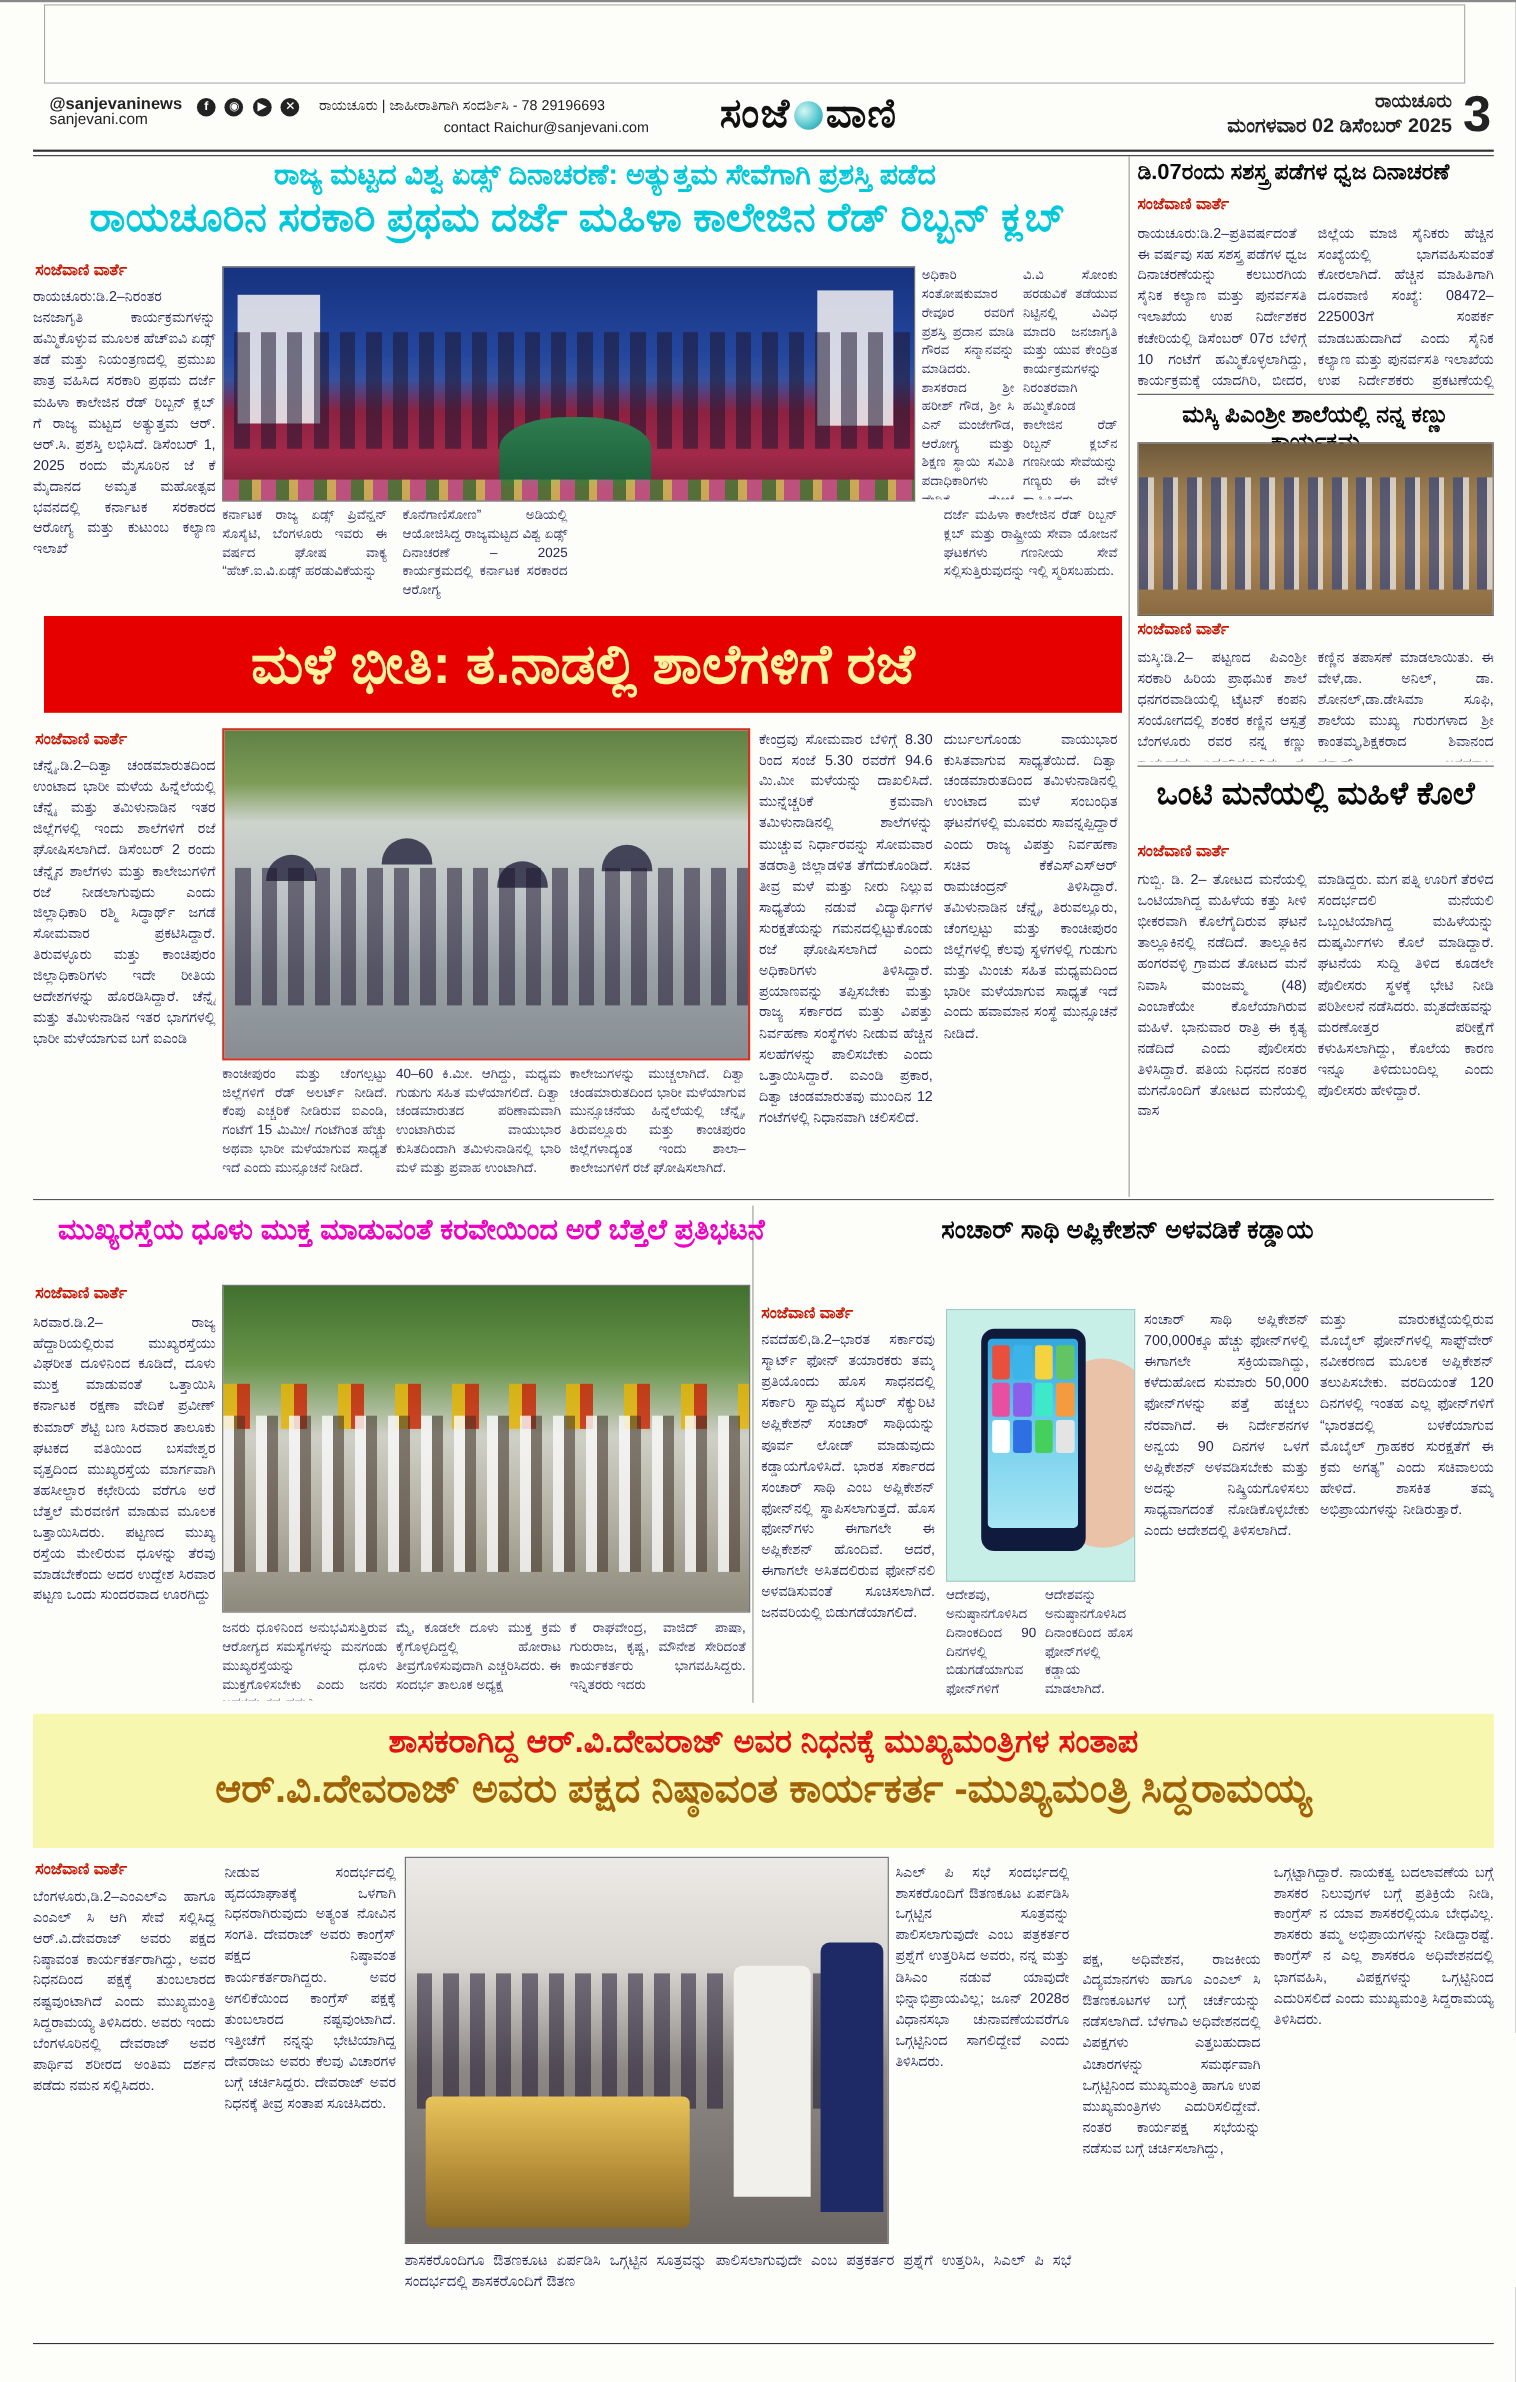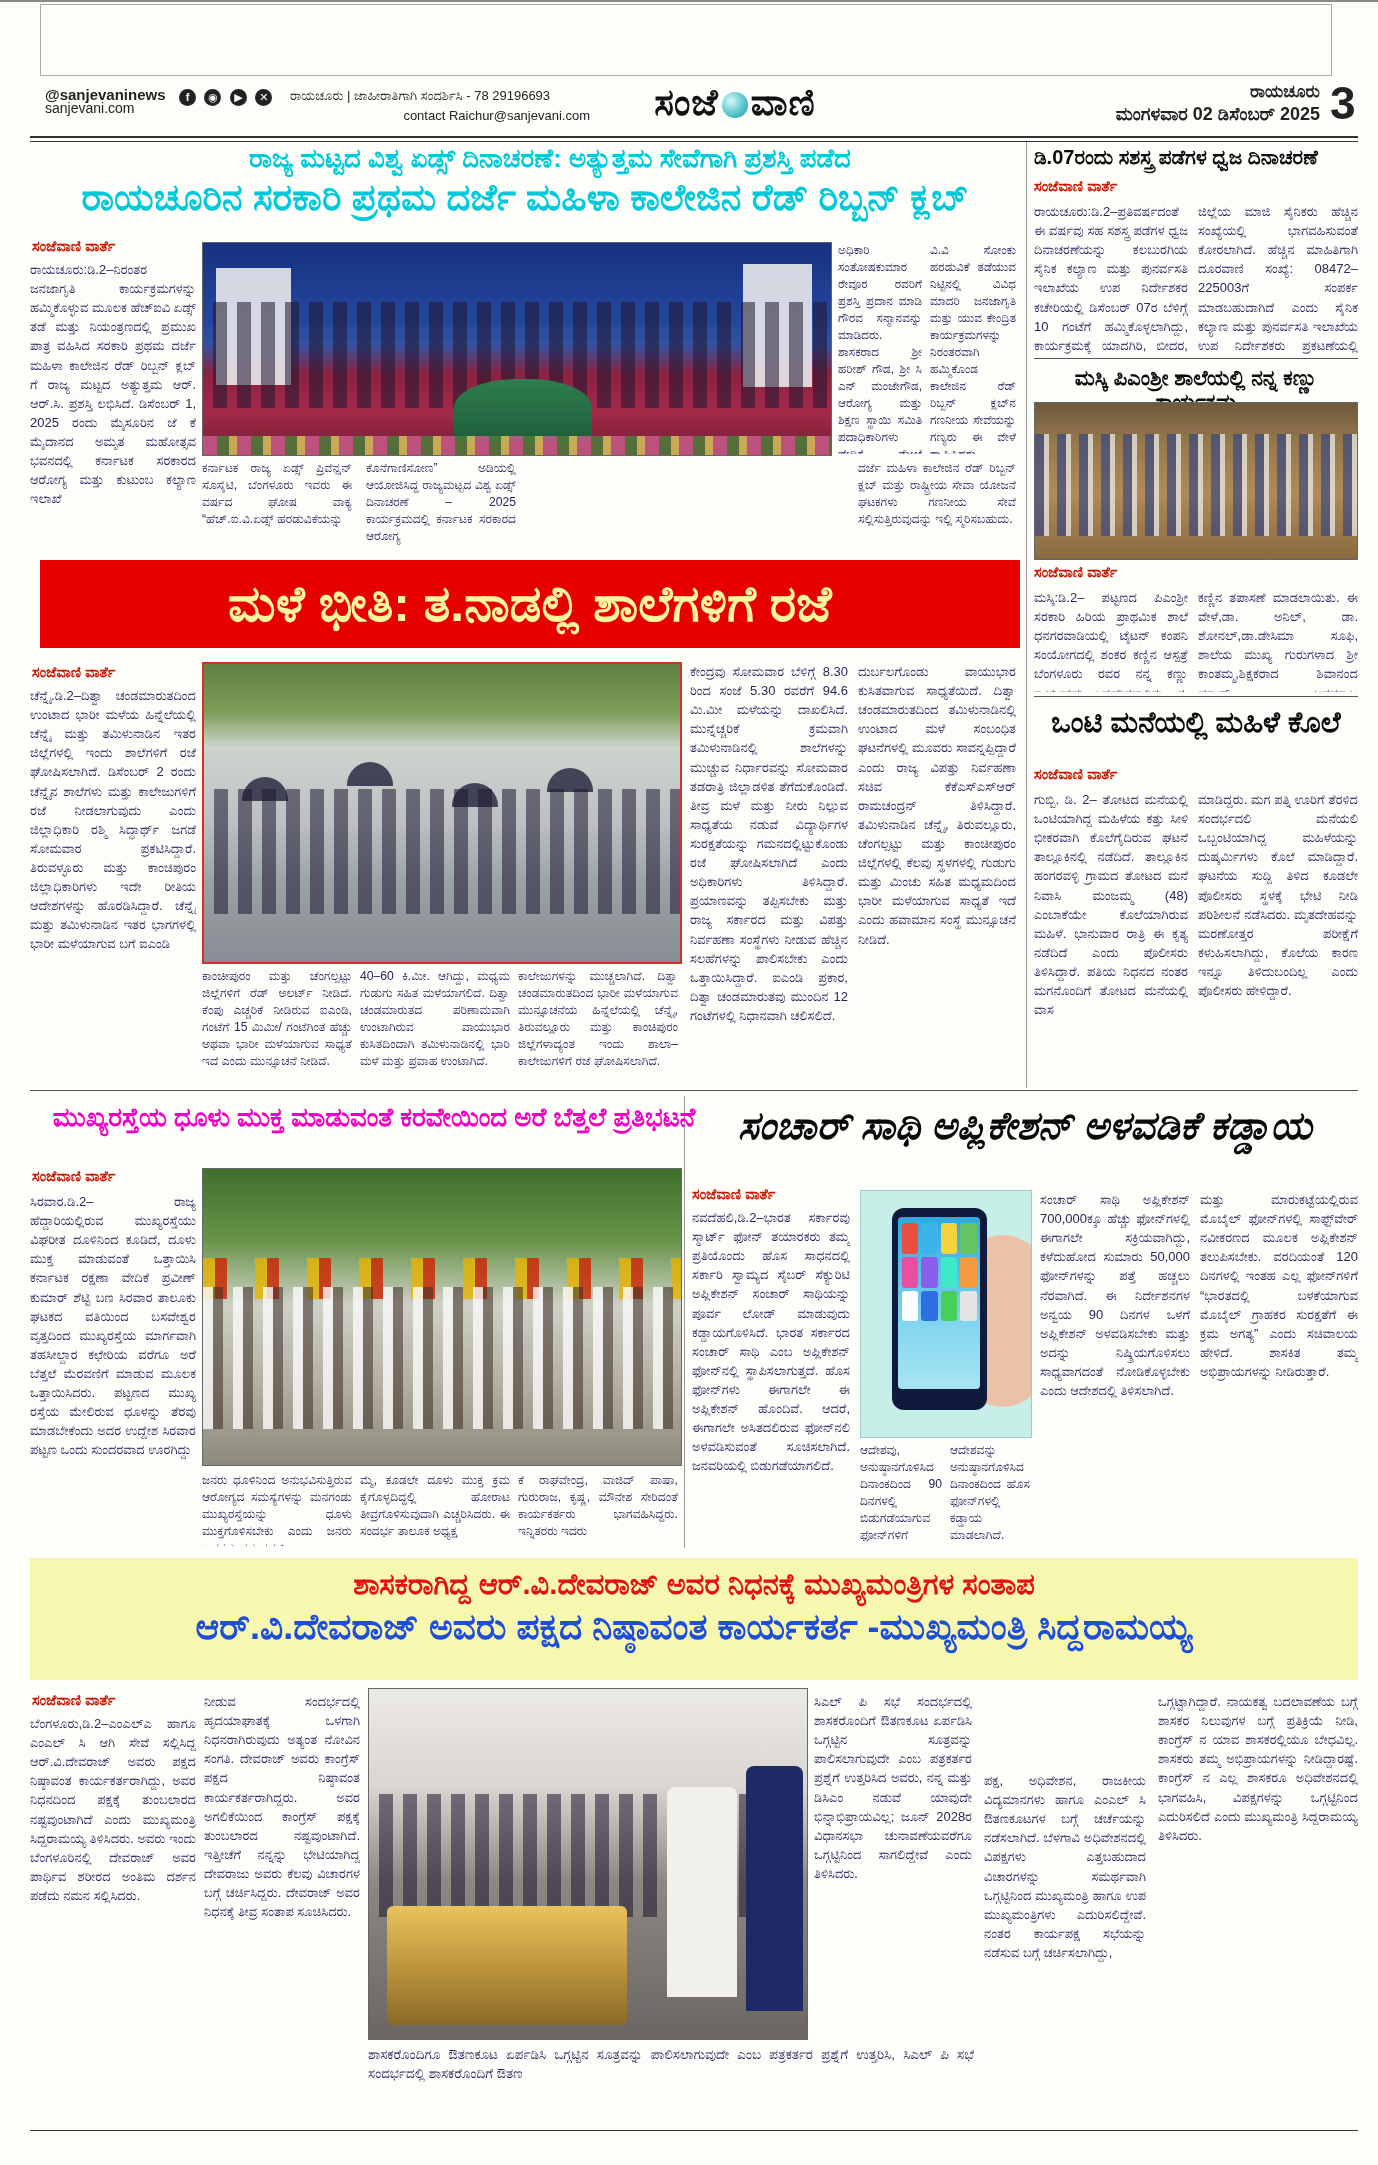--- a/index.html
+++ b/index.html
@@ -144,21 +144,21 @@
   <div class="abs byline" style="left:32px;top:1166px;">ಸಂಜೆವಾಣಿ ವಾರ್ತೆ</div>
   <div class="abs col" style="left:30px;top:1190px;width:166px;height:352px;">ಸಿರವಾರ.ಡಿ.2– ರಾಜ್ಯ ಹೆದ್ದಾರಿಯಲ್ಲಿರುವ ಮುಖ್ಯರಸ್ತೆಯು ವಿಘರೀತ ದೂಳಿನಿಂದ ಕೂಡಿದೆ, ದೂಳು ಮುಕ್ತ ಮಾಡುವಂತೆ ಒತ್ತಾಯಿಸಿ ಕರ್ನಾಟಕ ರಕ್ಷಣಾ ವೇದಿಕೆ ಪ್ರವೀಣ್ ಕುಮಾರ್ ಶೆಟ್ಟಿ ಬಣ ಸಿರವಾರ ತಾಲೂಕು ಘಟಕದ ವತಿಯಿಂದ ಬಸವೇಶ್ವರ ವೃತ್ತದಿಂದ ಮುಖ್ಯರಸ್ತೆಯ ಮಾರ್ಗವಾಗಿ ತಹಸೀಲ್ದಾರ ಕಛೇರಿಯ ವರೆಗೂ ಅರೆ ಬೆತ್ತಲೆ ಮೆರವಣಿಗೆ ಮಾಡುವ ಮೂಲಕ ಒತ್ತಾಯಿಸಿದರು. ಪಟ್ಟಣದ ಮುಖ್ಯ ರಸ್ತೆಯ ಮೇಲಿರುವ ಧೂಳನ್ನು ತೆರವು ಮಾಡಬೇಕೆಂದು ಅದರ ಉದ್ದೇಶ ಸಿರವಾರ ಪಟ್ಟಣ ಒಂದು ಸುಂದರವಾದ ಊರಗಿದ್ದು</div>
   <div class="abs photo ph-protest" style="left:202px;top:1166px;width:478px;height:296px;">
     <div class="flags"></div>
     <div class="ph-generic-crowd" style="top:40%;height:48%;background:repeating-linear-gradient(90deg,rgba(250,250,250,.8) 0 10px,rgba(60,45,35,.55) 10px 20px,rgba(250,250,250,0) 20px 30px);"></div>
   </div>
   <div class="abs cap" style="left:202px;top:1470px;width:150px;height:74px;">ಜನರು ಧೂಳಿನಿಂದ ಅನುಭವಿಸುತ್ತಿರುವ ಆರೋಗ್ಯದ ಸಮಸ್ಯೆಗಳನ್ನು ಮನಗಂಡು ಮುಖ್ಯರಸ್ತೆಯನ್ನು ಧೂಳು ಮುಕ್ತಗೊಳಿಸಬೇಕು ಎಂದು ಜನರು ಬಹಳಷ್ಟು ಕಷ್ಟ ಪಡುತಿ–</div>
   <div class="abs cap" style="left:360px;top:1470px;width:150px;height:74px;">ಮ್ಮೆ, ಕೂಡಲೇ ದೂಳು ಮುಕ್ತ ಕ್ರಮ ಕೈಗೊಳ್ಳದಿದ್ದಲ್ಲಿ ಹೋರಾಟ ತೀವ್ರಗೊಳಿಸುವುದಾಗಿ ಎಚ್ಚರಿಸಿದರು. ಈ ಸಂದರ್ಭ ತಾಲೂಕ ಅಧ್ಯಕ್ಷ</div>
   <div class="abs cap" style="left:518px;top:1470px;width:160px;height:74px;">ಕೆ ರಾಘವೇಂದ್ರ, ವಾಜಿದ್ ಪಾಷಾ, ಗುರುರಾಜ, ಕೃಷ್ಣ, ಮೌನೇಶ ಸೇರಿದಂತೆ ಕಾರ್ಯಕರ್ತರು ಭಾಗವಹಿಸಿದ್ದರು. ಇನ್ನಿತರರು ಇದರು</div>
 
-  <div class="abs h-blk" style="left:692px;top:1102px;width:666px;font-size:39px;font-style:italic;">ಸಂಚಾರ್ ಸಾಥಿ ಅಪ್ಲಿಕೇಶನ್ ಅಳವಡಿಕೆ ಕಡ್ಡಾಯ</div>
+  <div class="abs h-blk" style="left:692px;top:1102px;width:666px;font-size:23px;">ಸಂಚಾರ್ ಸಾಥಿ ಅಪ್ಲಿಕೇಶನ್ ಅಳವಡಿಕೆ ಕಡ್ಡಾಯ</div>
   <div class="abs byline" style="left:692px;top:1184px;">ಸಂಜೆವಾಣಿ ವಾರ್ತೆ</div>
   <div class="abs col" style="left:692px;top:1206px;width:158px;height:338px;">ನವದೆಹಲಿ,ಡಿ.2–ಭಾರತ ಸರ್ಕಾರವು ಸ್ಮಾರ್ಟ್ ಫೋನ್ ತಯಾರಕರು ತಮ್ಮ ಪ್ರತಿಯೊಂದು ಹೊಸ ಸಾಧನದಲ್ಲಿ ಸರ್ಕಾರಿ ಸ್ವಾಮ್ಯದ ಸೈಬರ್ ಸೆಕ್ಯುರಿಟಿ ಅಪ್ಲಿಕೇಶನ್ ಸಂಚಾರ್ ಸಾಥಿಯನ್ನು ಪೂರ್ವ ಲೋಡ್ ಮಾಡುವುದು ಕಡ್ಡಾಯಗೊಳಿಸಿದೆ. ಭಾರತ ಸರ್ಕಾರದ ಸಂಚಾರ್ ಸಾಥಿ ಎಂಬ ಅಪ್ಲಿಕೇಶನ್ ಫೋನ್‌ನಲ್ಲಿ ಸ್ಥಾಪಿಸಲಾಗುತ್ತದೆ. ಹೊಸ ಫೋನ್‌ಗಳು ಈಗಾಗಲೇ ಈ ಅಪ್ಲಿಕೇಶನ್ ಹೊಂದಿವೆ. ಆದರೆ, ಈಗಾಗಲೇ ಅಸಿತದಲಿರುವ ಫೋನ್‌ನಲಿ ಅಳವಡಿಸುವಂತೆ ಸೂಚಿಸಲಾಗಿದೆ. ಜನವರಿಯಲ್ಲಿ ಬಿಡುಗಡೆಯಾಗಲಿದೆ.</div>
   <div class="abs photo ph-phone" style="left:860px;top:1188px;width:170px;height:246px;">
     <div class="hand"></div>
     <div class="body"></div>
     <div class="screen"></div>
     <div class="apps">
       <i class="a1"></i>
         <i class="a2"></i>
         <i class="a3"></i>
@@ -173,21 +173,21 @@
         <i class="a12"></i>
     </div>
   </div>
   <div class="abs cap" style="left:860px;top:1440px;width:82px;height:104px;">ಆದೇಶವು, ಅನುಷ್ಠಾನಗೊಳಿಸಿದ ದಿನಾಂಕದಿಂದ 90 ದಿನಗಳಲ್ಲಿ ಬಿಡುಗಡೆಯಾಗುವ ಫೋನ್‌ಗಳಿಗೆ ಅನ್ವಯಿಸುತ್ತದೆ.</div>
   <div class="abs cap" style="left:950px;top:1440px;width:80px;height:104px;">ಆದೇಶವನ್ನು ಅನುಷ್ಠಾನಗೊಳಿಸಿದ ದಿನಾಂಕದಿಂದ ಹೊಸ ಫೋನ್‌ಗಳಲ್ಲಿ ಕಡ್ಡಾಯ ಮಾಡಲಾಗಿದೆ. ನವೆಂಬರ್ 28ರಂದು ಹೊರಡಿಸಲಾದ</div>
   <div class="abs col" style="left:1040px;top:1188px;width:150px;height:356px;">ಸಂಚಾರ್ ಸಾಥಿ ಅಪ್ಲಿಕೇಶನ್ 700,000ಕ್ಕೂ ಹೆಚ್ಚು ಫೋನ್‌ಗಳಲ್ಲಿ ಈಗಾಗಲೇ ಸಕ್ರಿಯವಾಗಿದ್ದು, ಕಳೆದುಹೋದ ಸುಮಾರು 50,000 ಫೋನ್‌ಗಳನ್ನು ಪತ್ತೆ ಹಚ್ಚಲು ನೆರವಾಗಿದೆ. ಈ ನಿರ್ದೇಶನಗಳ ಅನ್ವಯ 90 ದಿನಗಳ ಒಳಗೆ ಅಪ್ಲಿಕೇಶನ್ ಅಳವಡಿಸಬೇಕು ಮತ್ತು ಅದನ್ನು ನಿಷ್ಕ್ರಿಯಗೊಳಿಸಲು ಸಾಧ್ಯವಾಗದಂತೆ ನೋಡಿಕೊಳ್ಳಬೇಕು ಎಂದು ಆದೇಶದಲ್ಲಿ ತಿಳಿಸಲಾಗಿದೆ.</div>
   <div class="abs col" style="left:1200px;top:1188px;width:158px;height:356px;">ಮತ್ತು ಮಾರುಕಟ್ಟೆಯಲ್ಲಿರುವ ಮೊಬೈಲ್ ಫೋನ್‌ಗಳಲ್ಲಿ ಸಾಫ್ಟ್‌ವೇರ್ ನವೀಕರಣದ ಮೂಲಕ ಅಪ್ಲಿಕೇಶನ್ ತಲುಪಿಸಬೇಕು. ವರದಿಯಂತೆ 120 ದಿನಗಳಲ್ಲಿ ಇಂತಹ ಎಲ್ಲ ಫೋನ್‌ಗಳಿಗೆ “ಭಾರತದಲ್ಲಿ ಬಳಕೆಯಾಗುವ ಮೊಬೈಲ್ ಗ್ರಾಹಕರ ಸುರಕ್ಷತೆಗೆ ಈ ಕ್ರಮ ಅಗತ್ಯ” ಎಂದು ಸಚಿವಾಲಯ ಹೇಳಿದೆ. ಶಾಸಕಿತ ತಮ್ಮ ಅಭಿಪ್ರಾಯಗಳನ್ನು ನೀಡಿರುತ್ತಾರೆ.</div>
 
   <div class="abs banner-yellow" style="left:30px;top:1556px;width:1328px;height:122px;">
     <div style="color:#e31111;font-weight:800;font-size:29px;margin-top:10px;">ಶಾಸಕರಾಗಿದ್ದ ಆರ್.ವಿ.ದೇವರಾಜ್ ಅವರ ನಿಧನಕ್ಕೆ ಮುಖ್ಯಮಂತ್ರಿಗಳ ಸಂತಾಪ</div>
-    <div style="color:#1d4ed8;font-weight:800;font-size:36px;margin-top:4px;">ಆರ್.ವಿ.ದೇವರಾಜ್ ಅವರು ಪಕ್ಷದ ನಿಷ್ಠಾವಂತ ಕಾರ್ಯಕರ್ತ -ಮುಖ್ಯಮಂತ್ರಿ ಸಿದ್ದರಾಮಯ್ಯ</div>
+    <div style="color:#a16207;font-weight:800;font-size:36px;margin-top:4px;">ಆರ್.ವಿ.ದೇವರಾಜ್ ಅವರು ಪಕ್ಷದ ನಿಷ್ಠಾವಂತ ಕಾರ್ಯಕರ್ತ -ಮುಖ್ಯಮಂತ್ರಿ ಸಿದ್ದರಾಮಯ್ಯ</div>
   </div>
 
   <div class="abs byline" style="left:32px;top:1690px;">ಸಂಜೆವಾಣಿ ವಾರ್ತೆ</div>
   <div class="abs col" style="left:30px;top:1712px;width:166px;height:400px;">ಬೆಂಗಳೂರು,ಡಿ.2–ಎಂಎಲ್‌ಎ ಹಾಗೂ ಎಂಎಲ್ ಸಿ ಆಗಿ ಸೇವೆ ಸಲ್ಲಿಸಿದ್ದ ಆರ್.ವಿ.ದೇವರಾಜ್ ಅವರು ಪಕ್ಷದ ನಿಷ್ಠಾವಂತ ಕಾರ್ಯಕರ್ತರಾಗಿದ್ದು, ಅವರ ನಿಧನದಿಂದ ಪಕ್ಷಕ್ಕೆ ತುಂಬಲಾರದ ನಷ್ಟವುಂಟಾಗಿದೆ ಎಂದು ಮುಖ್ಯಮಂತ್ರಿ ಸಿದ್ದರಾಮಯ್ಯ ತಿಳಿಸಿದರು. ಅವರು ಇಂದು ಬೆಂಗಳೂರಿನಲ್ಲಿ ದೇವರಾಜ್ ಅವರ ಪಾರ್ಥಿವ ಶರೀರದ ಅಂತಿಮ ದರ್ಶನ ಪಡೆದು ನಮನ ಸಲ್ಲಿಸಿದರು.</div>
   <div class="abs col" style="left:204px;top:1690px;width:156px;height:422px;">ನೀಡುವ ಸಂದರ್ಭದಲ್ಲಿ ಹೃದಯಾಘಾತಕ್ಕೆ ಒಳಗಾಗಿ ನಿಧನರಾಗಿರುವುದು ಅತ್ಯಂತ ನೋವಿನ ಸಂಗತಿ. ದೇವರಾಜ್ ಅವರು ಕಾಂಗ್ರೆಸ್ ಪಕ್ಷದ ನಿಷ್ಠಾವಂತ ಕಾರ್ಯಕರ್ತರಾಗಿದ್ದರು. ಅವರ ಅಗಲಿಕೆಯಿಂದ ಕಾಂಗ್ರೆಸ್ ಪಕ್ಷಕ್ಕೆ ತುಂಬಲಾರದ ನಷ್ಟವುಂಟಾಗಿದೆ. ಇತ್ತೀಚೆಗೆ ನನ್ನನ್ನು ಭೇಟಿಯಾಗಿದ್ದ ದೇವರಾಜು ಅವರು ಕೆಲವು ವಿಚಾರಗಳ ಬಗ್ಗೆ ಚರ್ಚಿಸಿದ್ದರು. ದೇವರಾಜ್ ಅವರ ನಿಧನಕ್ಕೆ ತೀವ್ರ ಸಂತಾಪ ಸೂಚಿಸಿದರು.</div>
   <div class="abs photo ph-funeral" style="left:368px;top:1686px;width:438px;height:350px;">
     <div class="ph-generic-crowd" style="top:30%;height:35%;"></div>
     <div class="cm"></div>
     <div class="cm2"></div>
     <div class="casket"></div>

